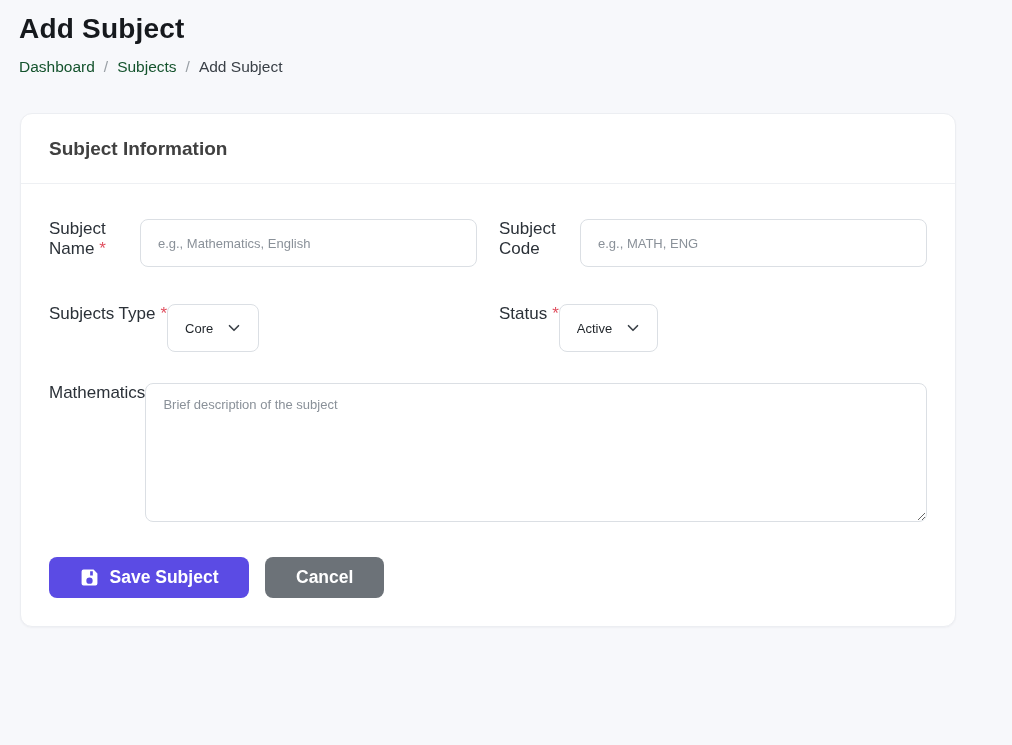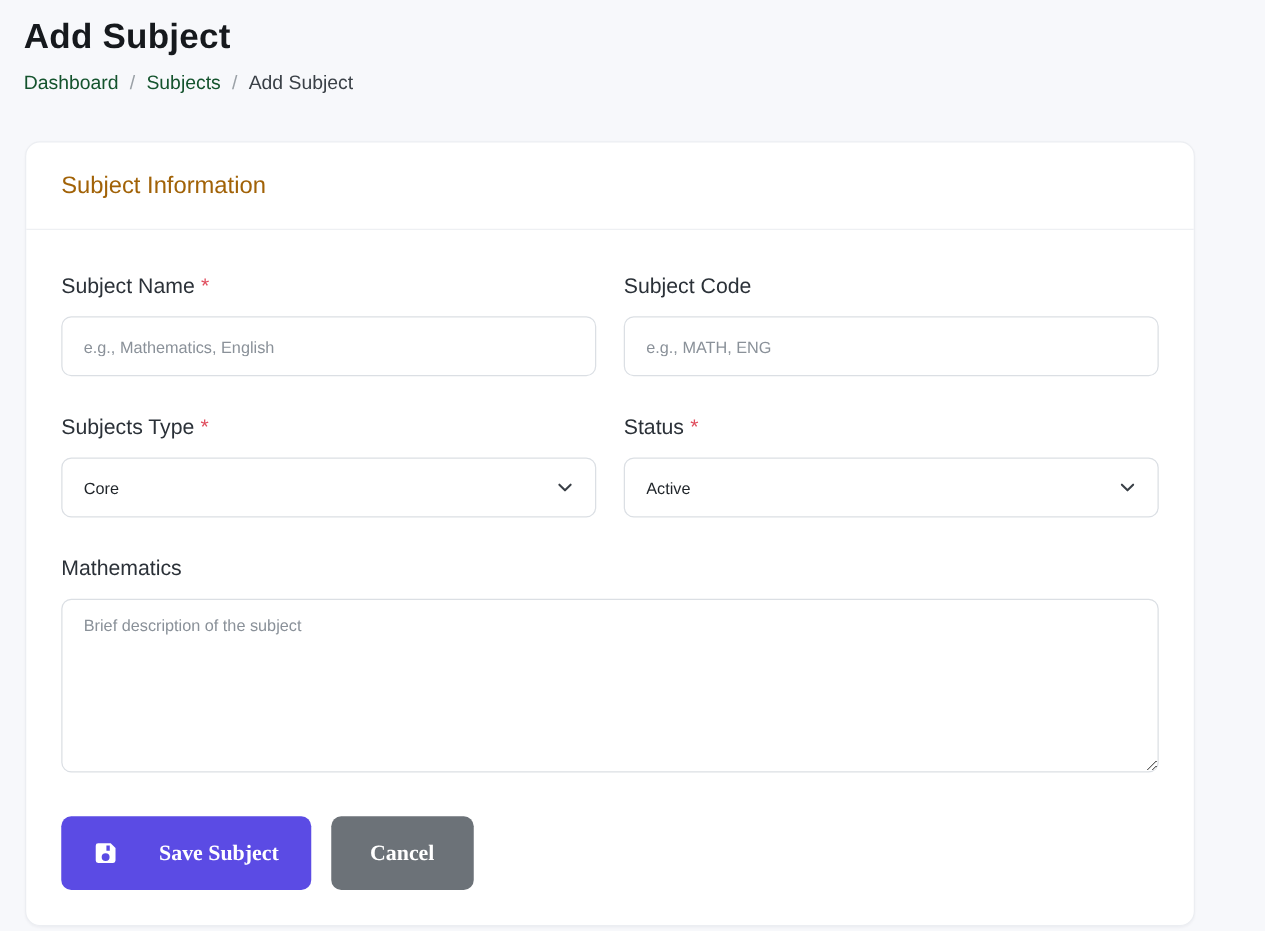--- a/index.html
+++ b/index.html
@@ -35,32 +35,32 @@
     border: 1px solid #eceef2;
     border-radius: 12px;
     box-shadow: 0 1px 2px rgba(20,30,60,0.04);
   }
   .card-header {
     padding: 24px 28px 23px;
     border-bottom: 1px solid #eef0f3;
   }
   .card-header-title {
     font-size: 19px;
-    font-weight: 400;
-    color: #a16207;
+    font-weight: 700;
+    color: #404040;
   }
   .card-body { padding: 35px 28px 28px; }
 
   .grid-2 {
     display: grid;
     grid-template-columns: 1fr 1fr;
     column-gap: 22px;
     row-gap: 31px;
   }
-  .form-group { display: flex; flex-direction: column; }
+  .form-group { display: flex; flex-direction: row; }
   .form-label {
     font-size: 17px;
     font-weight: 500;
     color: #2b3138;
     margin-bottom: 14px;
   }
   .required-star { color: #e04f5f; margin-left: 5px; font-weight: 500; }
 
   .text-input, .select-input, .textarea-input {
     width: 100%;
@@ -96,29 +96,29 @@
     height: 139px;
     padding: 12px 17px;
     resize: both;
     line-height: 1.45;
   }
 
   .actions { margin-top: 35px; display: flex; align-items: center; gap: 16px; }
   .btn {
     border: none;
     border-radius: 8px;
-    height: 59px;
-    font-family: Liberation Serif, serif;
+    height: 41px;
+    font-family: Liberation Sans, sans-serif;
     font-size: 17.5px;
     font-weight: 700;
     color: #ffffff;
     cursor: pointer;
     display: inline-flex;
     align-items: center;
-    justify-content: space-between;
+    justify-content: center;
     gap: 11px;
   }
   .btn-primary { background: #5b4be4; padding: 0 26px; min-width: 200px; }
   .btn-secondary { background: #6c7278; padding: 12px 31px; }
   .btn-icon { display: flex; }
 </style>
 </head>
 <body>
 
 <div class="page-header">

